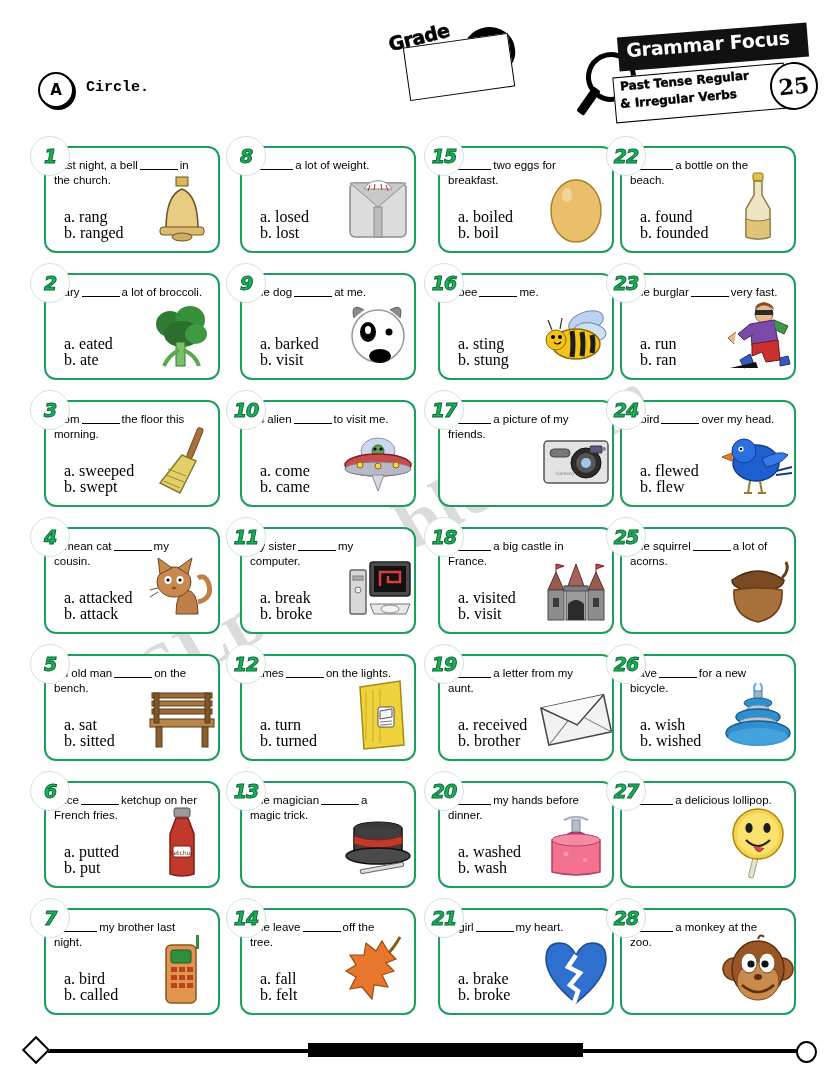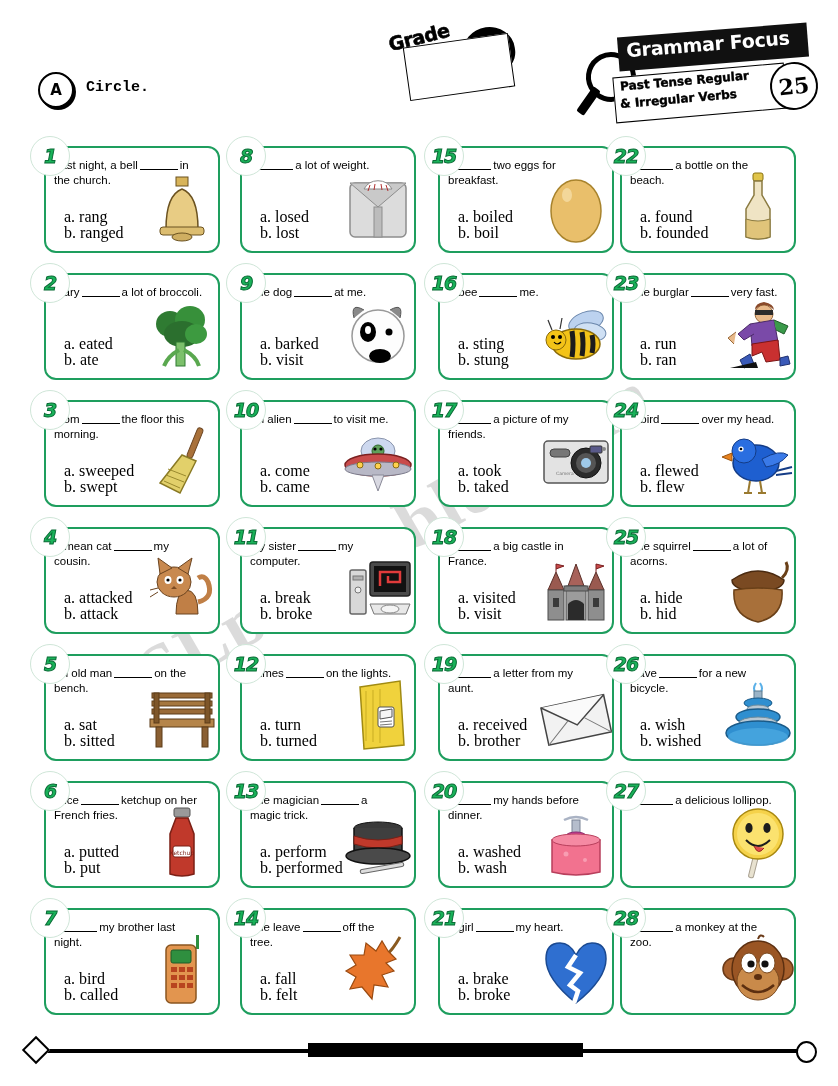--- a/index.html
+++ b/index.html
@@ -488,24 +488,20 @@
             <path d="M12 22 L12 50 Q36 58 60 50 L60 22" fill="#3f3f3f" stroke="#111" stroke-width="1.5"></path>
             <path d="M12 30 Q36 38 60 30 L60 38 Q36 46 12 38 Z" fill="#c0392b" stroke="#7b1f15"></path>
             <ellipse cx="36" cy="50" rx="32" ry="8" fill="#4a4a4a" stroke="#111" stroke-width="1.5"></ellipse>
             <rect x="18" y="60" width="44" height="4" rx="2" fill="#ddd" stroke="#666" transform="rotate(-10 40 62)"></rect>
           </svg>
         </div>
         <div class="badge">
           <span>13</span>
         </div>
         <div class="q-text"><span>The magician</span><span class="blank"></span><span>a magic trick.</span></div>
-        <div class="opts">
-          <div>a. perform</div>
-          <div>b. performed</div>
-        </div>
       </div>
       <div class="item">
         <div class="item-box"></div>
         <div class="art">
           <svg viewBox="0 0 72 74">
             <path d="M58 4 Q50 18 44 22" stroke="#8a5a20" stroke-width="3" fill="none"></path>
             <path d="M46 18 L54 26 L44 30 L52 38 L40 42 L46 54 L32 52 L30 66 L20 54 L8 56 L14 44 L4 38 L14 32 L8 22 L22 22 L24 10 L34 18 L40 8 Z" fill="#e8762c" stroke="#9a4a10" stroke-width="1.2"></path>
           </svg>
         </div>
         <div class="badge">
@@ -571,24 +567,20 @@
             <rect x="10" y="24" width="20" height="8" rx="4" fill="#777" stroke="#444"></rect>
             <rect x="50" y="21" width="12" height="7" rx="1" fill="#5a5a8a" stroke="#333"></rect>
             <circle cx="64" cy="24" r="2" fill="#888"></circle>
             <text x="16" y="50" font-size="4.5" font-family="DejaVu Sans, sans-serif" fill="#777">Camera</text>
           </svg>
         </div>
         <div class="badge">
           <span>17</span>
         </div>
         <div class="q-text"><span>I</span><span class="blank"></span><span>a picture of my friends.</span></div>
-        <div class="opts">
-          <div>a. took</div>
-          <div>b. taked</div>
-        </div>
       </div>
       <div class="item">
         <div class="item-box"></div>
         <div class="art">
           <svg viewBox="0 0 72 74">
             <path d="M8 38 L16 20 L24 38 Z" fill="#9a5a50" stroke="#5c2f28"></path>
             <path d="M28 34 L36 12 L44 34 Z" fill="#a8625a" stroke="#5c2f28"></path>
             <path d="M48 38 L56 20 L64 38 Z" fill="#9a5a50" stroke="#5c2f28"></path>
             <rect x="8" y="38" width="16" height="30" fill="#8e8e8e" stroke="#4c4c4c"></rect>
             <rect x="26" y="34" width="20" height="34" fill="#9c9c9c" stroke="#4c4c4c"></rect>
@@ -745,24 +737,20 @@
           <svg viewBox="0 0 72 74">
             <path d="M10 28 Q36 10 62 28 Q62 38 36 40 Q10 38 10 28 Z" fill="#7a4a22" stroke="#4a2a10" stroke-width="1.5"></path>
             <path d="M12 38 Q36 34 60 38 Q62 64 36 70 Q10 64 12 38 Z" fill="#a8703a" stroke="#6a4018" stroke-width="1.5"></path>
             <path d="M60 26 Q68 18 64 10" stroke="#6a4018" stroke-width="3" fill="none"></path>
           </svg>
         </div>
         <div class="badge">
           <span>25</span>
         </div>
         <div class="q-text"><span>The squirrel</span><span class="blank"></span><span>a lot of acorns.</span></div>
-        <div class="opts">
-          <div>a. hide</div>
-          <div>b. hid</div>
-        </div>
       </div>
       <div class="item">
         <div class="item-box"></div>
         <div class="art">
           <svg viewBox="0 0 72 74">
             <path d="M34 4 Q30 10 34 14 M38 4 Q42 10 38 14" stroke="#5ab0e8" stroke-width="2" fill="none"></path>
             <rect x="32" y="12" width="8" height="10" fill="#9ab4c8" stroke="#5a7a90"></rect>
             <ellipse cx="36" cy="24" rx="14" ry="5" fill="#2f8fd0" stroke="#1a5a88"></ellipse>
             <ellipse cx="36" cy="30" rx="11" ry="4" fill="#b8c8d4" stroke="#6a8a9c"></ellipse>
             <ellipse cx="36" cy="38" rx="22" ry="8" fill="#2f8fd0" stroke="#1a5a88" stroke-width="1.5"></ellipse>

